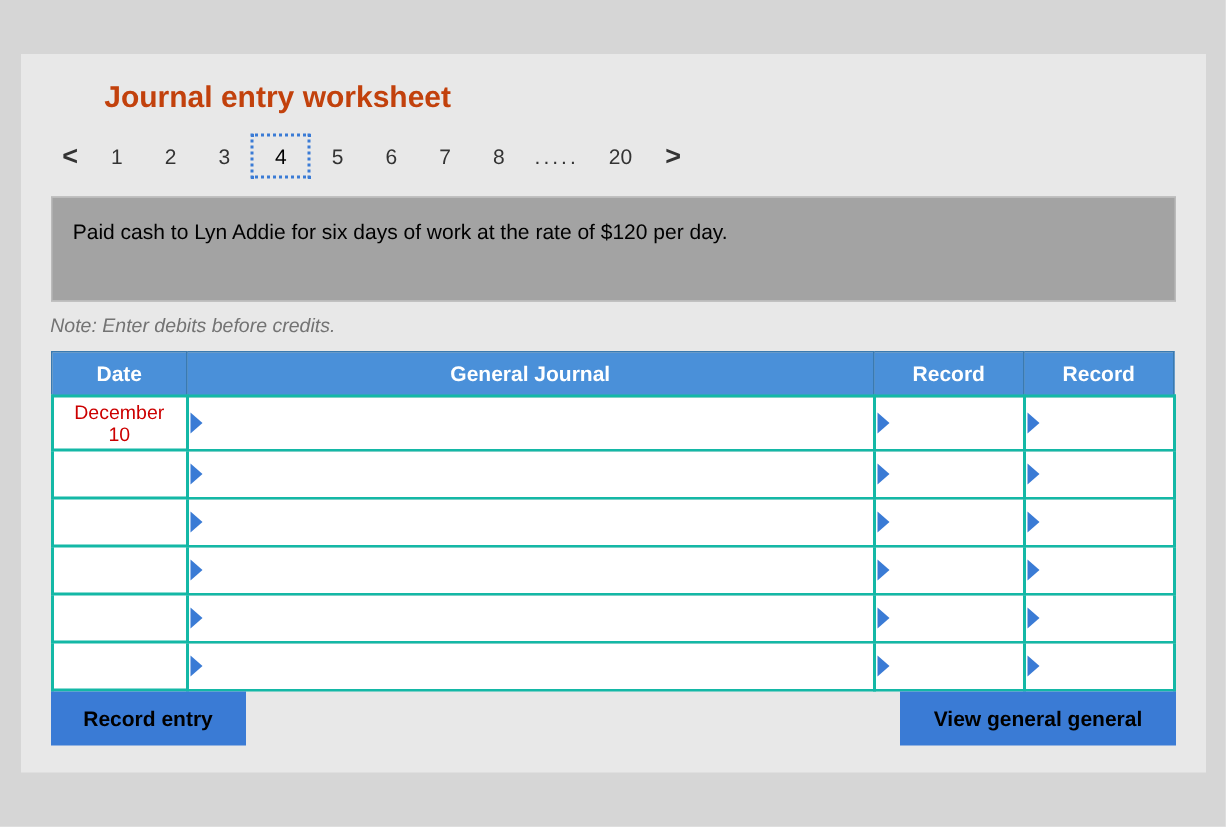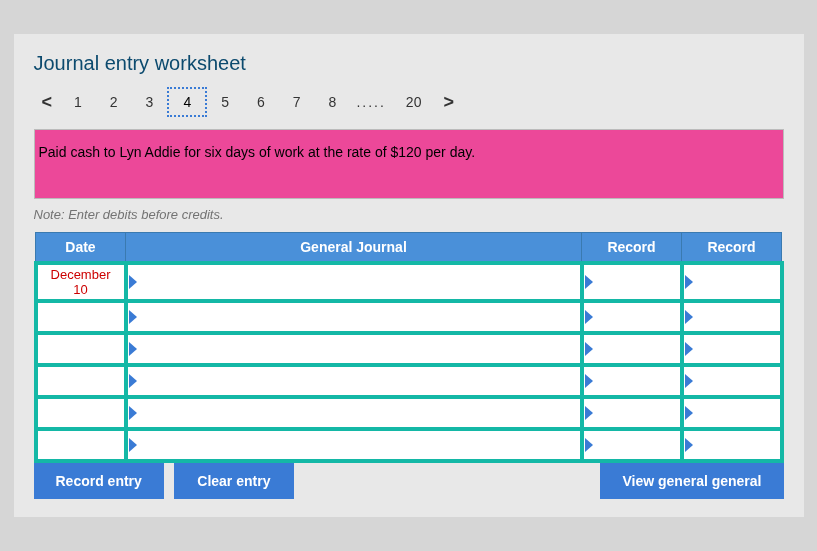--- a/index.html
+++ b/index.html
@@ -14,23 +14,24 @@
       align-items: center;
       justify-content: center;
     }
     .container {
       background: #e8e8e8;
       width: 790px;
       padding: 18px 20px 18px 20px;
     }
     .title {
       font-size: 20px;
-      font-weight: normal;
+      font-weight: bold;
       margin-bottom: 12px;
-      color: #0c4a6e;
+      color: #c2410c;
+      margin-left: 36px;
     }
     .tab-nav {
       display: flex;
       align-items: center;
       margin-bottom: 12px;
       gap: 0;
     }
     .tab-nav .nav-arrow {
       font-size: 18px;
       color: #333;
@@ -49,23 +50,23 @@
       color: #000;
       font-weight: normal;
     }
     .tab-nav .tab-ellipsis {
       padding: 5px 6px;
       color: #333;
       font-size: 14px;
       letter-spacing: 2px;
     }
     .description-box {
-      background: #ec4899;
+      background: #a3a3a3;
       border: 1px solid #bbb;
-      padding: 12px 4px;
+      padding: 12px 14px;
       margin-bottom: 8px;
       min-height: 70px;
       color: #000;
       font-size: 14px;
       line-height: 1.5;
     }
     .note {
       color: #737373;
       font-size: 13px;
       margin-bottom: 10px;
@@ -78,21 +79,21 @@
     .journal-table thead tr th {
       background: #4a90d9;
       color: #fff;
       font-weight: bold;
       text-align: center;
       padding: 6px 8px;
       border: 1px solid #3a7ab0;
       font-size: 14px;
     }
     .journal-table tbody tr td {
-      border: 4px solid #14b8a6;
+      border: 2px solid #14b8a6;
       background: #fff;
       height: 32px;
       padding: 2px 0;
       vertical-align: middle;
       font-size: 13px;
       color: #000;
     }
     .journal-table tbody tr td.date-cell {
       text-align: center;
       width: 90px;
@@ -119,21 +120,21 @@
       top: 50%;
       transform: translateY(-50%);
     }
     .btn-row {
       display: flex;
       gap: 10px;
       align-items: center;
     }
     .btn {
       background: #3a7bd5;
-      color: #ffffff;
+      color: #000000;
       border: none;
       padding: 10px 22px;
       font-size: 14px;
       font-weight: bold;
       cursor: pointer;
       min-width: 120px;
       text-align: center;
     }
     .btn-spacer {
       flex: 1;
@@ -247,17 +248,16 @@
           </td>
           <td class="credit-cell" style="position: relative;">
             <span class="cell-indicator"></span>
           </td>
         </tr>
       </tbody>
   </table>
 
   <div class="btn-row">
     <button class="btn">Record entry</button>
-    <button class="btn">Clear entry</button>
     <div class="btn-spacer"></div>
     <button class="btn">View general general</button>
   </div>
 </div>
 
 </body></html>

